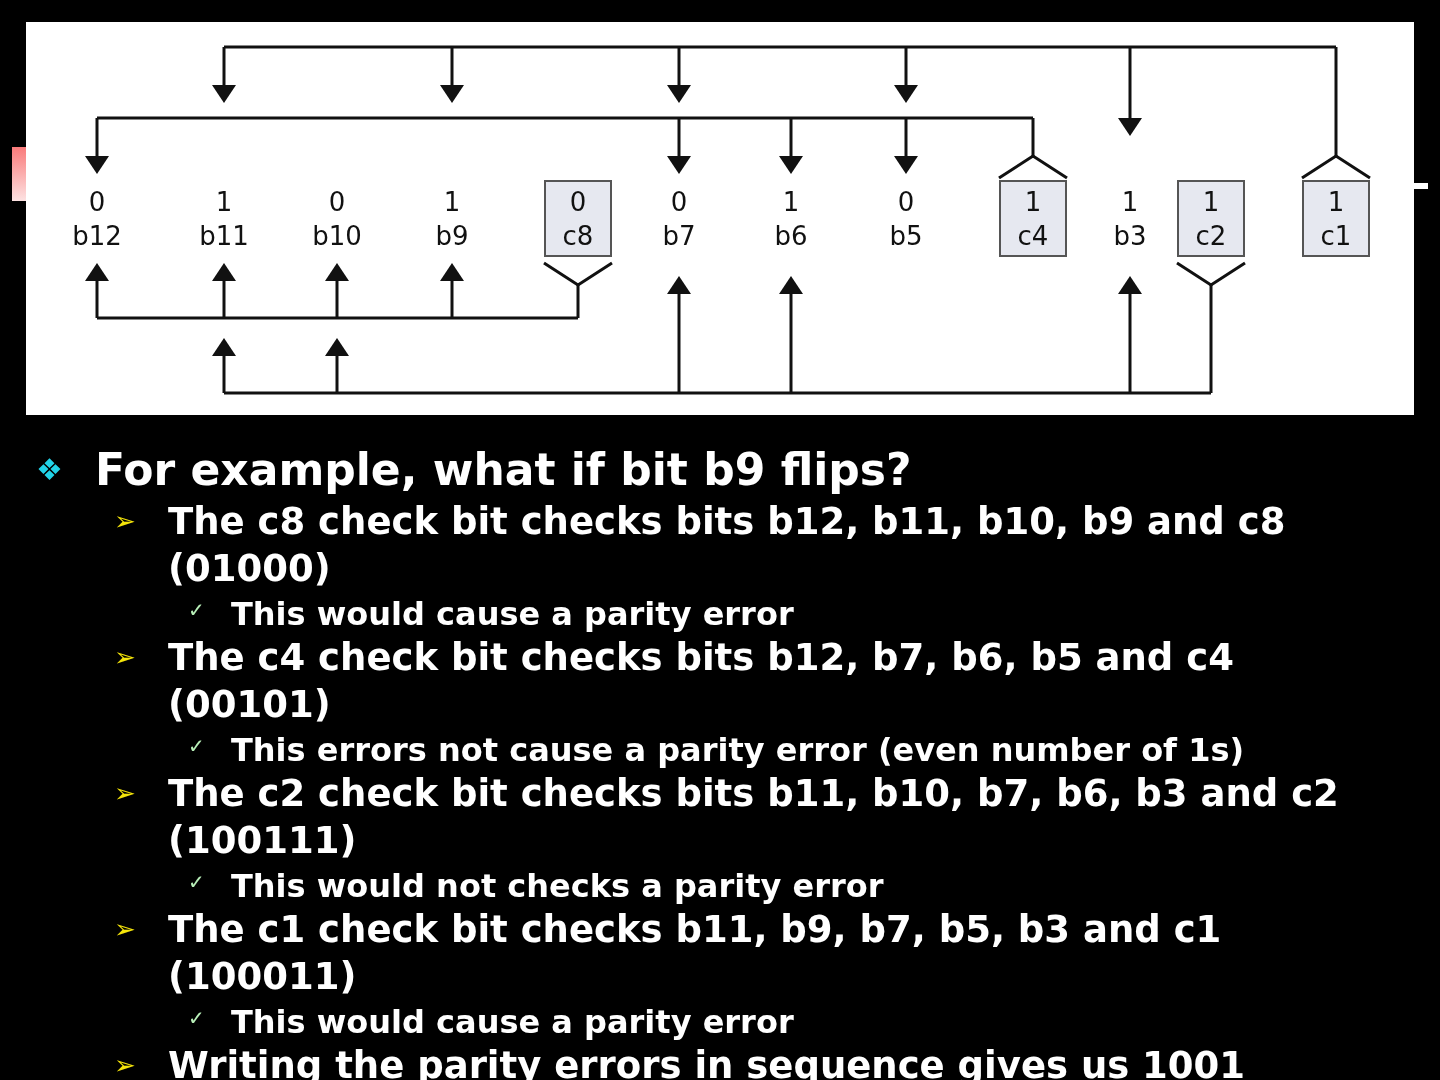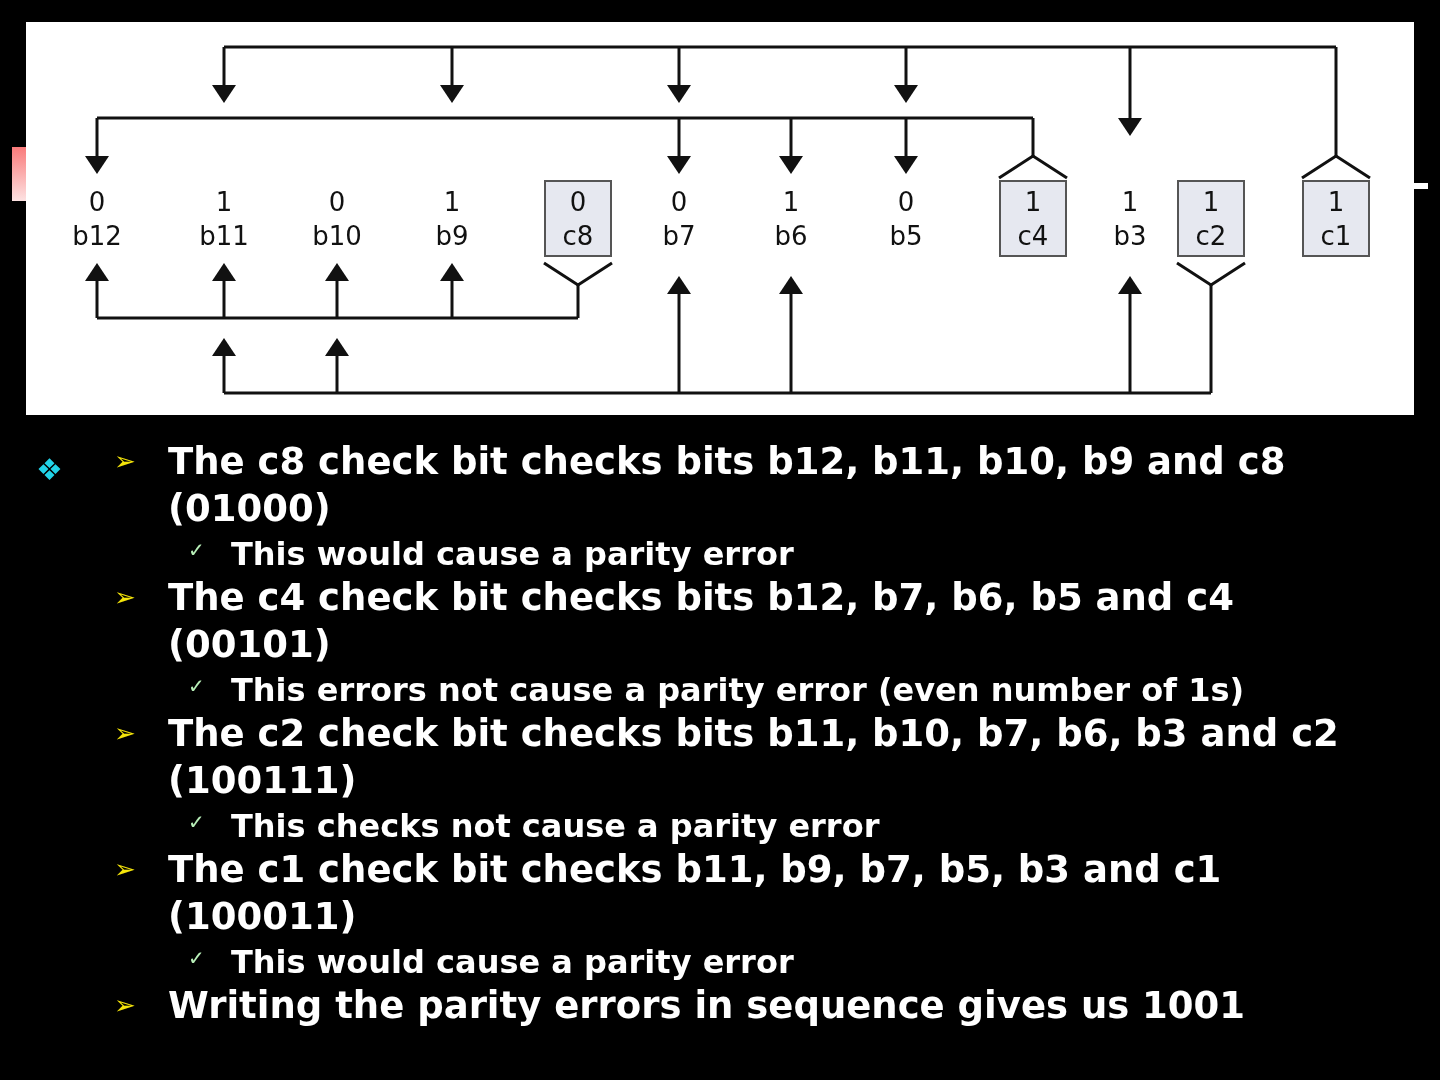--- a/index.html
+++ b/index.html
@@ -115,23 +115,23 @@
       <line x1="765" y1="371" x2="765" y2="272" stroke="#111" stroke-width="3" fill="none"></line>
       <polygon points="753,272 777,272 765,254" fill="#111"></polygon>
       <line x1="1104" y1="371" x2="1104" y2="272" stroke="#111" stroke-width="3" fill="none"></line>
       <polygon points="1092,272 1116,272 1104,254" fill="#111"></polygon>
       <line x1="1185" y1="371" x2="1185" y2="263" stroke="#111" stroke-width="3" fill="none"></line>
       <polyline points="1151,241 1185,263 1219,241" stroke="#111" stroke-width="3" fill="none"></polyline>
     </svg>
 </div>
 
 <div class="content" id="content">
-    <div class="l1"><span class="bullet">❖</span></div>
+    <div class="l1"><span class="bullet">❖</span><span>For example, what if bit b9 flips?</span></div>
     <div class="l2"><span class="bullet">➢</span><span>The c8 check bit checks bits b12, b11, b10, b9 and c8 (01000)</span></div>
     <div class="l3"><span class="bullet">✓</span><span>This would cause a parity error</span></div>
     <div class="l2"><span class="bullet">➢</span><span>The c4 check bit checks bits b12, b7, b6, b5 and c4 (00101)</span></div>
     <div class="l3"><span class="bullet">✓</span><span>This errors not cause a parity error (even number of 1s)</span></div>
     <div class="l2"><span class="bullet">➢</span><span>The c2 check bit checks bits b11, b10, b7, b6, b3 and c2 (100111)</span></div>
-    <div class="l3"><span class="bullet">✓</span><span>This checks not cause a parity error</span></div>
+    <div class="l3"><span class="bullet">✓</span><span>This would not checks a parity error</span></div>
     <div class="l2"><span class="bullet">➢</span><span>The c1 check bit checks b11, b9, b7, b5, b3 and c1 (100011)</span></div>
     <div class="l3"><span class="bullet">✓</span><span>This would cause a parity error</span></div>
     <div class="l2"><span class="bullet">➢</span><span>Writing the parity errors in sequence gives us 1001</span></div>
   </div>
 
 </body></html>

